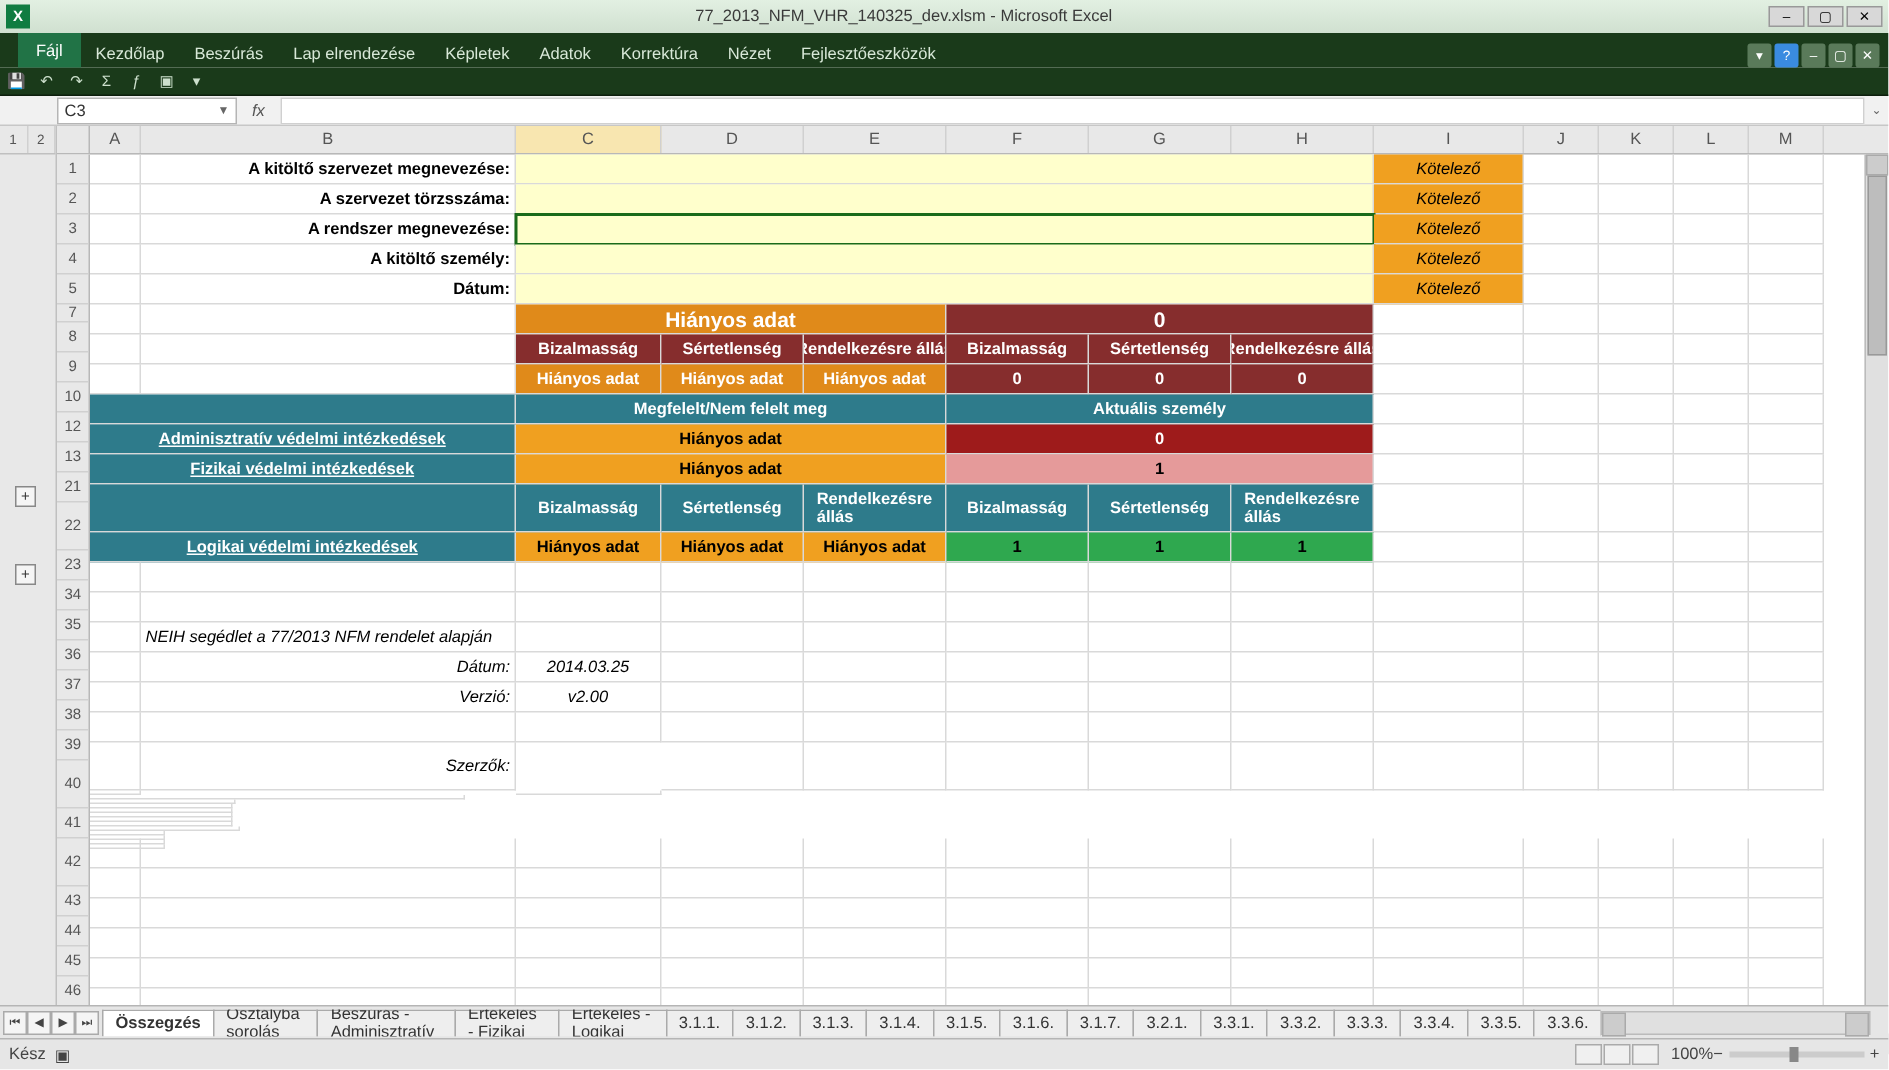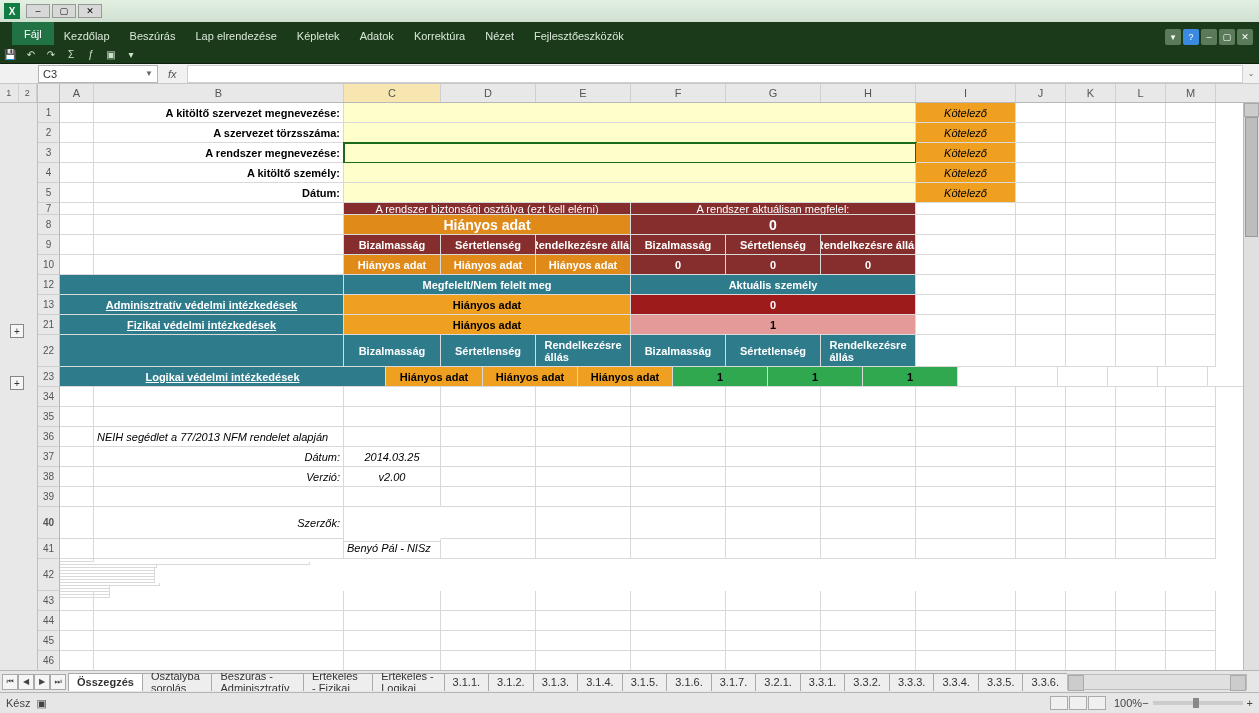--- a/index.html
+++ b/index.html
@@ -94,20 +94,23 @@
 
 .vscroll { position:absolute; right:0; top:19px; bottom:0; width:16px; background:#e0e0e0; border-left:1px solid #bbb; }
 .vscroll .vbtn2{height:14px;background:#ccc;border:1px solid #aaa}
 .vscroll .thumb{position:absolute;top:14px;left:1px;right:1px;height:120px;background:#bdbdbd;border:1px solid #999}
 </style>
 </head>
 <body>
 
 <div class="titlebar">
   <div class="xl-icon">X</div>
+  <div class="title">
+    <span>77_2013_NFM_VHR_140325_dev.xlsm</span> - <span>Microsoft Excel</span>
+  </div>
   <div class="winbtns">
     <div class="winbtn">–</div>
     <div class="winbtn">▢</div>
     <div class="winbtn">✕</div>
   </div>
 </div>
 
 <div class="ribbon-tabs">
   <div class="file-tab">Fájl</div>
   <div class="ribbon-tab">Kezdőlap</div>
@@ -194,21 +197,21 @@
           <div class="rn">13</div>
           <div class="rn">21</div>
           <div class="rn" style="height: 32px;">22</div>
           <div class="rn">23</div>
           <div class="rn">34</div>
           <div class="rn">35</div>
           <div class="rn">36</div>
           <div class="rn">37</div>
           <div class="rn">38</div>
           <div class="rn">39</div>
-          <div class="rn" style="height: 32px; font-weight: bold;">40</div>
+          <div class="rn" style="height: 32px;">40</div>
           <div class="rn">41</div>
           <div class="rn" style="height: 32px;">42</div>
           <div class="rn">43</div>
           <div class="rn">44</div>
           <div class="rn">45</div>
           <div class="rn">46</div>
           <div class="rn">47</div>
           <div class="rn">48</div>
         </div>
       <div class="cells" id="cells">
@@ -255,31 +258,20 @@
           <div class="row">
             <div class="cell wA"></div>
             <div class="cell wB r b">Dátum:</div>
             <div class="cell bg-yellow " style="width: 572px;"></div>
             <div class="cell wI bg-amber c i">Kötelező</div>
             <div class="cell wJ"></div>
             <div class="cell wK"></div>
             <div class="cell wL"></div>
             <div class="cell wM"></div>
           </div>
-          <div class="row" style="height: 12px;">
-            <div class="cell wA"></div>
-            <div class="cell wB"></div>
-            <div class="cell bg-maroon c" style="width: 287px;">A rendszer biztonsági osztálya (ezt kell elérni)</div>
-            <div class="cell bg-maroon c" style="width: 285px;">A rendszer aktuálisan megfelel:</div>
-            <div class="cell wI"></div>
-            <div class="cell wJ"></div>
-            <div class="cell wK"></div>
-            <div class="cell wL"></div>
-            <div class="cell wM"></div>
-          </div>
           <div class="row">
             <div class="cell wA"></div>
             <div class="cell wB"></div>
             <div class="cell bg-dkamber c b" style="width: 287px; font-size: 14px;">Hiányos adat</div>
             <div class="cell bg-maroon c b" style="width: 285px; font-size: 14px;">0</div>
             <div class="cell wI"></div>
             <div class="cell wJ"></div>
             <div class="cell wK"></div>
             <div class="cell wL"></div>
             <div class="cell wM"></div>
@@ -352,21 +344,21 @@
             <div class="cell wF bg-teal c b">Bizalmasság</div>
             <div class="cell wG bg-teal c b">Sértetlenség</div>
             <div class="cell wH bg-teal c b" style="white-space: normal; line-height: 12px;">Rendelkezésre<br>állás</div>
             <div class="cell wI"></div>
             <div class="cell wJ"></div>
             <div class="cell wK"></div>
             <div class="cell wL"></div>
             <div class="cell wM"></div>
           </div>
           <div class="row">
-            <div class="cell bg-teal c b u" style="width: 326px;">Logikai védelmi intézkedések</div>
+            <div class="cell bg-teal c b u" style="width: 284px;">Logikai védelmi intézkedések</div>
             <div class="cell wC bg-amber c b">Hiányos adat</div>
             <div class="cell wD bg-amber c b">Hiányos adat</div>
             <div class="cell wE bg-amber c b">Hiányos adat</div>
             <div class="cell wF bg-green c b">1</div>
             <div class="cell wG bg-green c b">1</div>
             <div class="cell wH bg-green c b">1</div>
             <div class="cell wI"></div>
             <div class="cell wJ"></div>
             <div class="cell wK"></div>
             <div class="cell wL"></div>
@@ -459,35 +451,20 @@
             <div class="cell wI"></div>
             <div class="cell wJ"></div>
             <div class="cell wK"></div>
             <div class="cell wL"></div>
             <div class="cell wM"></div>
           </div>
           <div class="row" style="height: 32px;">
             <div class="cell wA"></div>
             <div class="cell wB r i">Szerzők:</div>
             <div class="cell wC i" style="white-space: normal; line-height: 13px; margin-top: 32px;">Szilárd Zoltán - NEIH</div>
-            <div class="cell wD"></div>
-            <div class="cell wE"></div>
-            <div class="cell wF"></div>
-            <div class="cell wG"></div>
-            <div class="cell wH"></div>
-            <div class="cell wI"></div>
-            <div class="cell wJ"></div>
-            <div class="cell wK"></div>
-            <div class="cell wL"></div>
-            <div class="cell wM"></div>
-          </div>
-          <div class="row">
-            <div class="cell wA"></div>
-            <div class="cell wB"></div>
-            <div class="cell wC i" style="white-space: normal; line-height: 13px;">Benyó Pál - NISz</div>
             <div class="cell wD"></div>
             <div class="cell wE"></div>
             <div class="cell wF"></div>
             <div class="cell wG"></div>
             <div class="cell wH"></div>
             <div class="cell wI"></div>
             <div class="cell wJ"></div>
             <div class="cell wK"></div>
             <div class="cell wL"></div>
             <div class="cell wM"></div>

